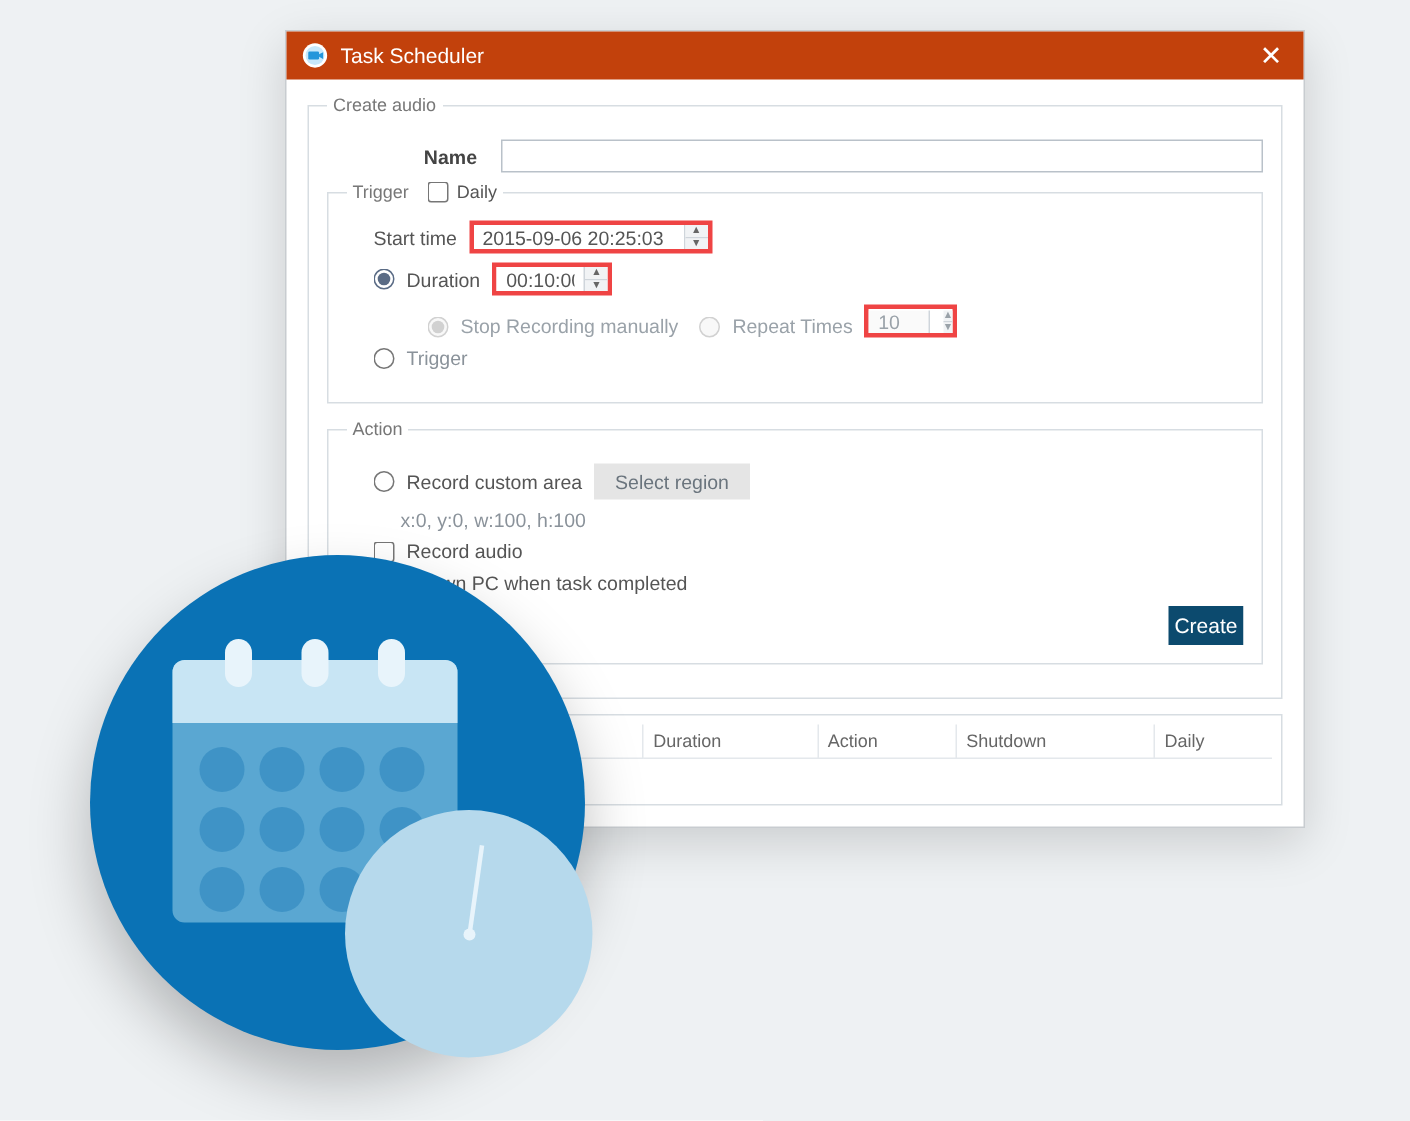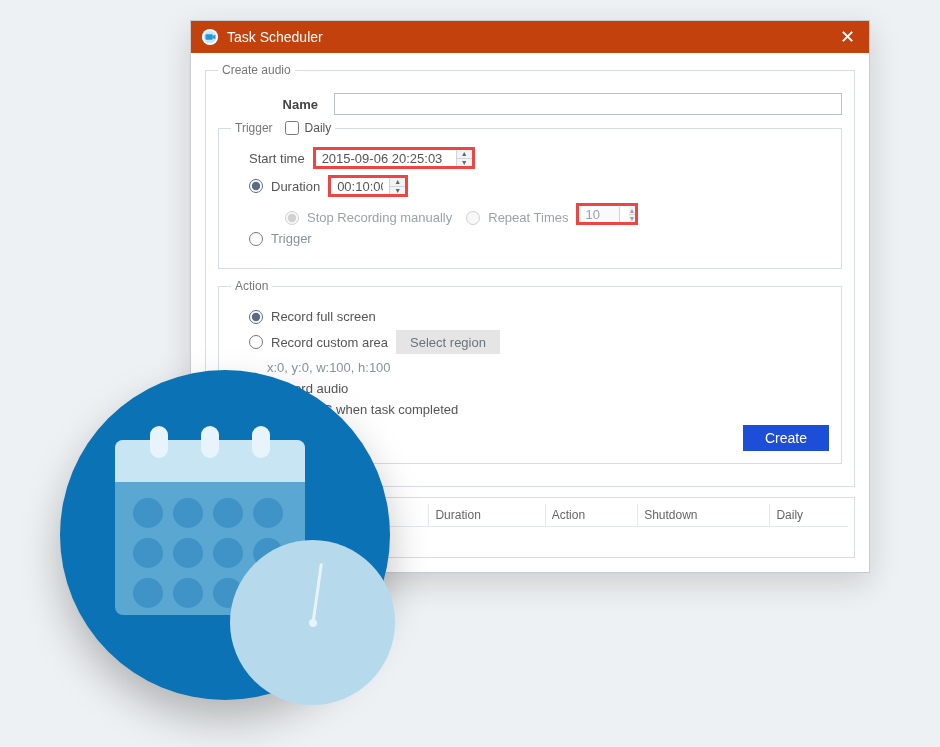--- a/index.html
+++ b/index.html
@@ -138,25 +138,25 @@
     background:#e5e5e5;
     border:none;
     color:#6a747d;
     height:24px;
     padding:0 14px;
     font-size:13px;
     cursor:pointer;
   }
 
   .create-btn, .ok-btn {
-    background:#1d4ed8;
+    background:#0c4a6e;
     color:#fff;
     border:none;
     height:26px;
-    padding:0 22px;
+    padding:0 4px;
     font-size:14px;
     cursor:pointer;
   }
   .create-btn { float:right; margin-top:2px; }
   .action-footer { overflow:hidden; margin-top:4px; }
 
   
   .table-wrap {
     border:1px solid #d7dde2;
     padding:6px;
@@ -334,24 +334,20 @@
 
         <div class="row sub">
           <input type="radio" name="endmode" style="">
           <span class="radio-label muted">Trigger</span>
         </div>
       </fieldset>
 
       <fieldset class="group">
         <legend>Action</legend>
 
-        <div class="row sub">
-          <input type="radio" name="area" checked="" style="">
-          <span class="radio-label">Record full screen</span>
-        </div>
 
         <div class="row sub">
           <input type="radio" name="area" style="">
           <span class="radio-label">Record custom area</span>
           <button class="select-btn">Select region</button>
         </div>
 
         <div class="row sub2 muted">
           <span>x:0, y:0, w:100, h:100</span>
         </div>

